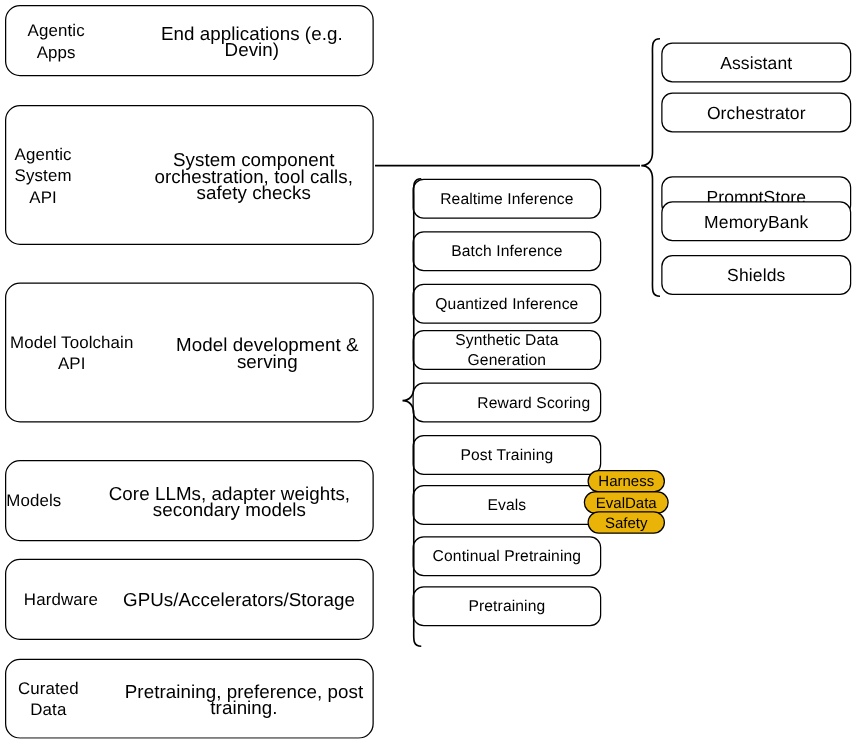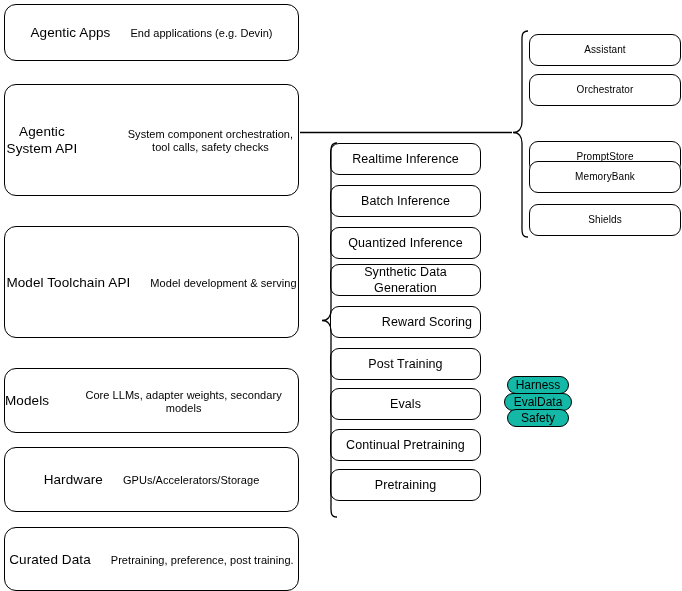--- a/index.html
+++ b/index.html
@@ -31,21 +31,21 @@
     justify-content: center;
     text-align: center;
   }
   .node .title {
     font-size: 13.5px;
     line-height: 17px;
     color: #000000;
     letter-spacing: 0.1px;
   }
   .node .sub {
-    font-size: 11px;
+    font-size: 15px;
     line-height: 13px;
     color: #000000;
     margin-top: 2px;
     letter-spacing: 0.05px;
     padding-left: 20px;
   }
   
   .layer-node { left: 4px; width: 295px; border-radius: 12px; }
   
   .cap-node {
@@ -55,34 +55,33 @@
     border-radius: 9px;
   }
   .cap-node .title { font-size: 12.5px; line-height: 16px; }
   
   .api-node {
     left: 529px;
     width: 152px;
     height: 32px;
     border-radius: 9px;
   }
-  .api-node .title { font-size: 10px; line-height: 16px; }
+  .api-node .title { font-size: 14px; line-height: 16px; }
   
   .pill {
     position: absolute;
     box-sizing: border-box;
-    background: #14b8a6;
+    background: #eab308;
     border: 1.3px solid #000000;
     border-radius: 999px;
     display: flex;
     align-items: center;
     justify-content: center;
     text-align: center;
     z-index: 5;
-    margin-left: 37px;
   }
   .pill .title { font-size: 12px; line-height: 14px; }
   
   .svg-layer {
     position: absolute;
     left: 0; top: 0;
     width: 682px;
     height: 591px;
     pointer-events: none;
     z-index: 2;

